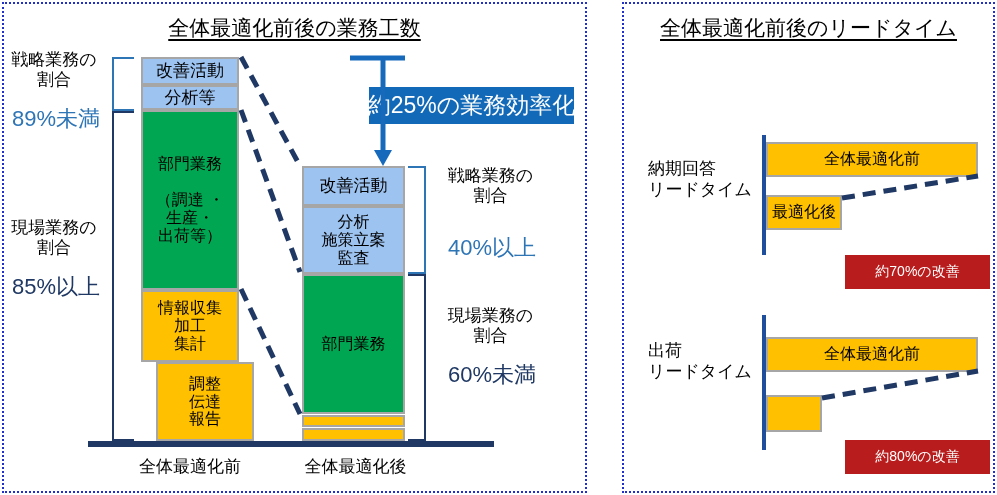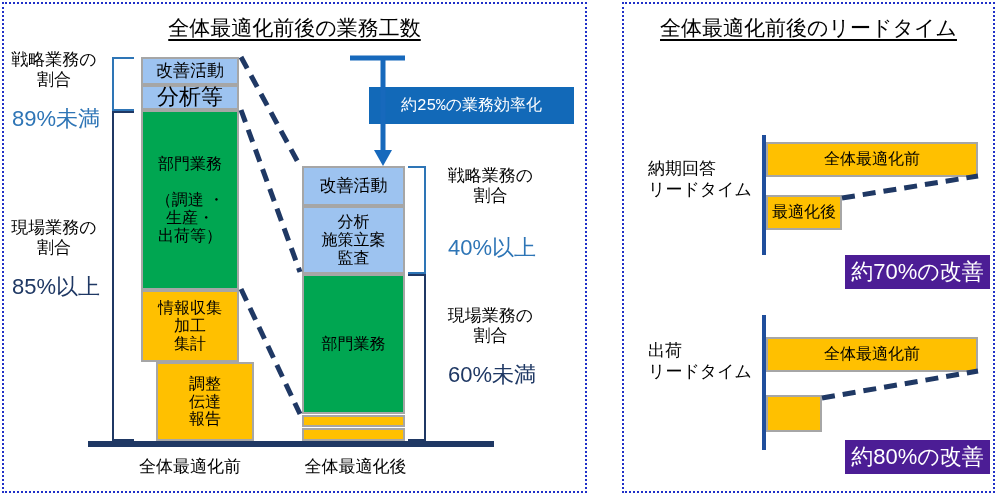--- a/index.html
+++ b/index.html
@@ -43,35 +43,34 @@
   .pct-dark{color:#1f3864;font-size:22px;}
 
   .bracket{position:absolute;box-sizing:border-box;}
   .bracket-blue{border:2px solid #2e75b6;border-right:none;}
   .bracket-navy{border:2px solid #1f3864;border-right:none;}
 
   .axis-name{position:absolute;font-size:17px;color:#000;text-align:center;white-space:nowrap;}
 
   .callout{
     position:absolute;background:#1269b8;color:#ffffff;
-    font-size:16px;display:flex;align-items:center;justify-content:center;
+    font-size:23px;display:flex;align-items:center;justify-content:center;
     white-space:nowrap;
-    font-family:Liberation Mono, monospace;
   }
 
   
   .lt-axis{position:absolute;background:#1f4e9c;width:4px;}
   .lt-bar{
     position:absolute;box-sizing:border-box;border:2px solid #a6a6a6;
     background:#ffc000;display:flex;align-items:center;justify-content:center;
     font-size:16px;color:#000;white-space:nowrap;
   }
   .lt-label{position:absolute;text-align:left;font-size:17px;line-height:1.25;white-space:pre-line;color:#000;}
   .badge{
-    position:absolute;background:#4c1d95;color:#fff;font-size:22px;
+    position:absolute;background:#b91c1c;color:#fff;font-size:14px;
     display:flex;align-items:center;justify-content:center;white-space:nowrap;
   }
   svg.overlay{position:absolute;left:0;top:0;pointer-events:none;}
 </style>
 </head>
 <body>
 
 <div class="panel" id="panel-left">
   <div class="panel-title" id="title-left">全体最適化前後の業務工数</div>
 </div>
@@ -80,21 +79,21 @@
 割合</div>
 <div class="side-label pct" style="left:4px;top:106px;width:104px;">89%未満</div>
 <div class="side-label" style="left:4px;top:218px;width:100px;">現場業務の
 割合</div>
 <div class="side-label pct-dark" style="left:4px;top:274px;width:104px;">85%以上</div>
 
 <div class="bracket bracket-blue" style="left:112px;top:57px;width:22px;height:54px;"></div>
 <div class="bracket bracket-navy" style="left:112px;top:111px;width:22px;height:330px;"></div>
 
 <div class="bar-seg blue" style="left:141px;top:57px;width:98px;height:28px;font-size:17px;">改善活動</div>
-<div class="bar-seg blue" style="left:141px;top:85px;width:98px;height:25px;font-size:22px;">分析等</div>
+<div class="bar-seg blue" style="left:141px;top:85px;width:98px;height:25px;font-size:17px;">分析等</div>
 <div class="bar-seg green" style="left:141px;top:110px;width:98px;height:180px;font-size:16px;">部門業務
 
 （調達 ・
 生産・
 出荷等）</div>
 <div class="bar-seg orange" style="left:141px;top:290px;width:98px;height:72px;font-size:16px;">情報収集
 加工
 集計</div>
 <div class="bar-seg orange" style="left:156px;top:362px;width:98px;height:79px;font-size:16px;">調整
 伝達

